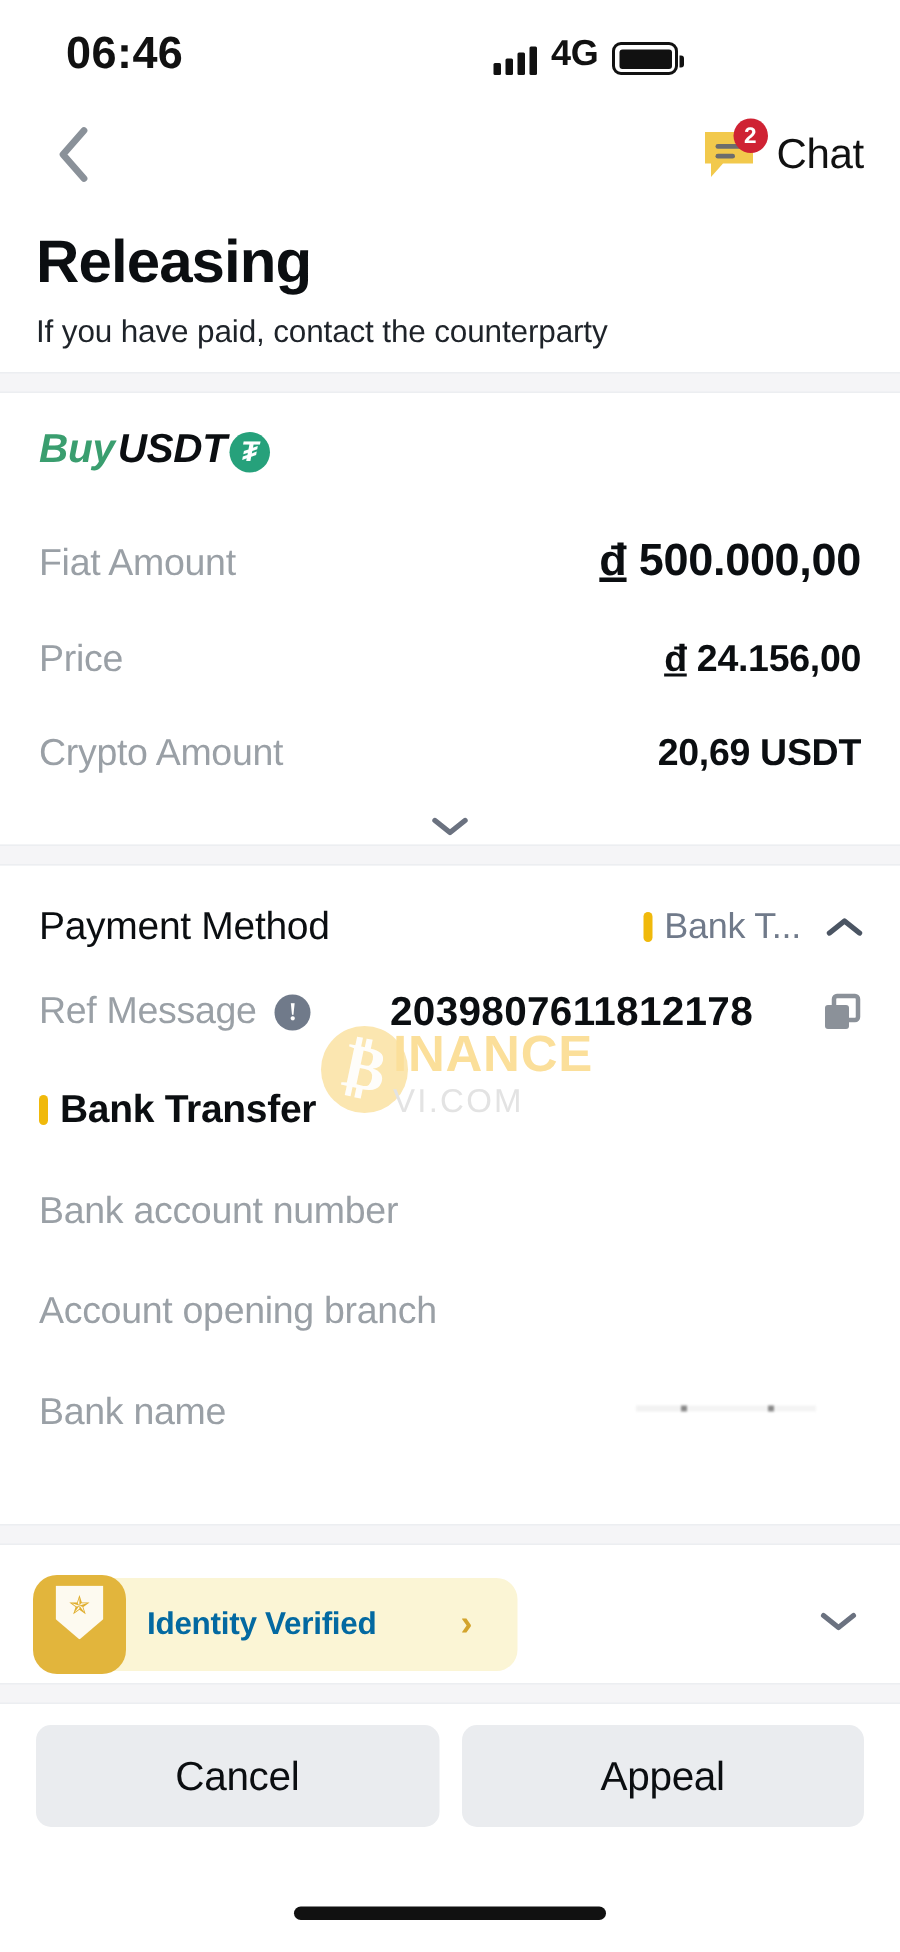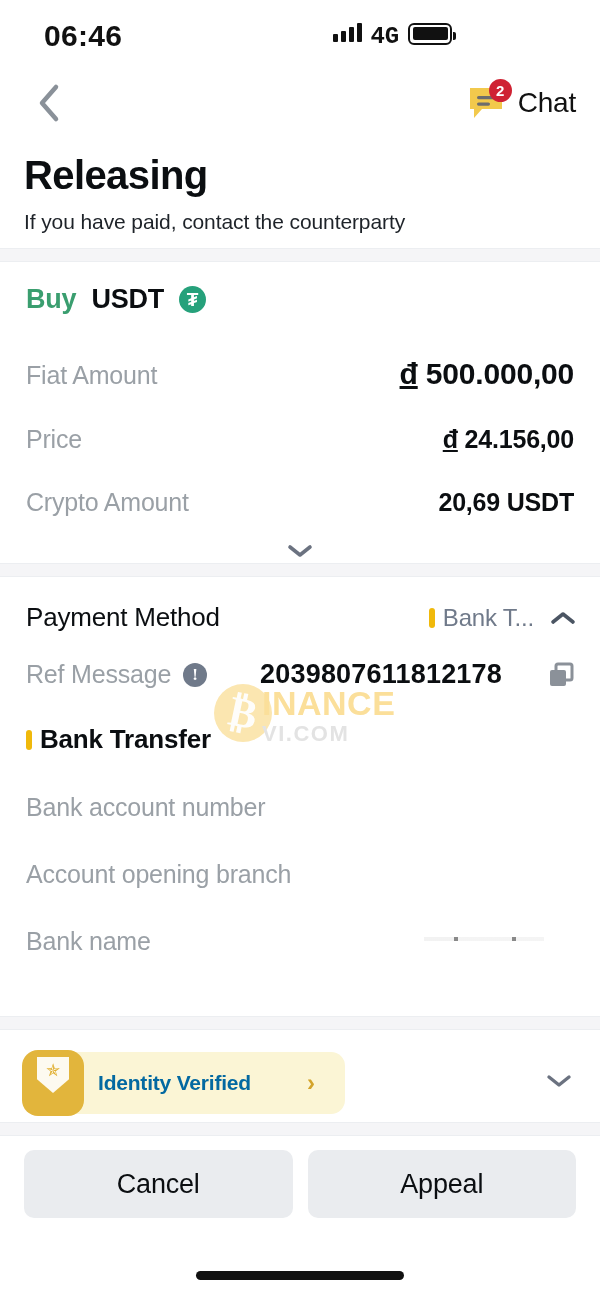--- a/index.html
+++ b/index.html
@@ -12,21 +12,21 @@
   }
   .phone { position:relative; width:600px; height:1301px; background:#fff; }
 
   
   .statusbar {
     position:absolute; top:0; left:0; width:480px; height:62px;
     display:flex; align-items:center; justify-content:space-between;
     padding:10px 28px 0 44px;
   }
   .clock { font-size:30px; font-weight:700; color:#111; letter-spacing:0.3px; }
-  .status-right { display:flex; align-items:flex-start; gap:9px;font-family:Liberation Mono, monospace; }
+  .status-right { display:flex; align-items:flex-end; gap:9px; }
   .signal { display:flex; align-items:flex-end; gap:3px; height:19px; }
   .signal i { display:block; width:5px; background:#111; border-radius:1px; }
   .signal i:nth-child(1){ height:8px; }
   .signal i:nth-child(2){ height:11px; }
   .signal i:nth-child(3){ height:15px; }
   .signal i:nth-child(4){ height:19px; }
   .net-label { font-size:24px; font-weight:600; color:#111; letter-spacing:-0.2px; }
   .battery {
     position:relative; width:44px; height:22px;
     border:2.5px solid #111; border-radius:6px; padding:2.5px;
@@ -65,21 +65,21 @@
 
   
   .gap {
     position:absolute; left:0; width:600px; height:14px;
     background:#f5f5f7;
     border-top:1px solid #eceef1; border-bottom:1px solid #eceef1;
   }
 
   
   .order-sec { position:absolute; top:262px; left:0; width:600px; padding:22px 26px 0 26px; }
-  .pair-row { display:flex; align-items:center; gap:15px; }
+  .pair-row { display:flex; align-items:flex-end; gap:2px;font-style:italic; }
   .side-buy { font-size:27px; font-weight:700; color:#3a9e6f; letter-spacing:-0.2px; }
   .asset-name { font-size:27px; font-weight:700; color:#0b0e11; letter-spacing:-0.2px; }
   .usdt-coin {
     width:27px; height:27px; border-radius:50%; background:#26a17b;
     display:flex; align-items:center; justify-content:center;
     color:#fff; font-size:19px; font-weight:700; line-height:1; padding-bottom:1px;
   }
   .kv-row {
     display:flex; align-items:baseline; justify-content:space-between;
     margin-top:34px;
@@ -133,21 +133,21 @@
   .wm-coin {
     position:absolute; left:0; top:0; width:58px; height:58px; border-radius:50%;
     background:#fbe6b0; display:flex; align-items:center; justify-content:center;
   }
   .wm-coin span {
     color:#fff; font-size:42px; font-weight:700; line-height:1;
     font-family:"Liberation Serif", serif; transform:rotate(12deg); opacity:.95;
   }
   .wm-text { position:absolute; left:48px; top:2px; line-height:1.05; }
   .wm-main { font-size:34px; font-weight:700; color:#fbdf9a; letter-spacing:0.5px; }
-  .wm-sub { font-size:22px; font-weight:700; color:#e3e3e3; letter-spacing:1.5px; }
+  .wm-sub { font-size:22px; font-weight:400; color:#e3e3e3; letter-spacing:1.5px; }
 
   
   .verified-sec { position:absolute; top:1030px; left:0; width:600px; height:106px; }
   .verified-inner {
     position:absolute; top:22px; left:0; width:600px; height:62px;
     display:flex; align-items:center; justify-content:space-between; padding-right:28px;
   }
   .verified-pill {
     position:relative; display:flex; align-items:center;
     height:62px; padding:0 30px 0 74px; margin-left:24px;

